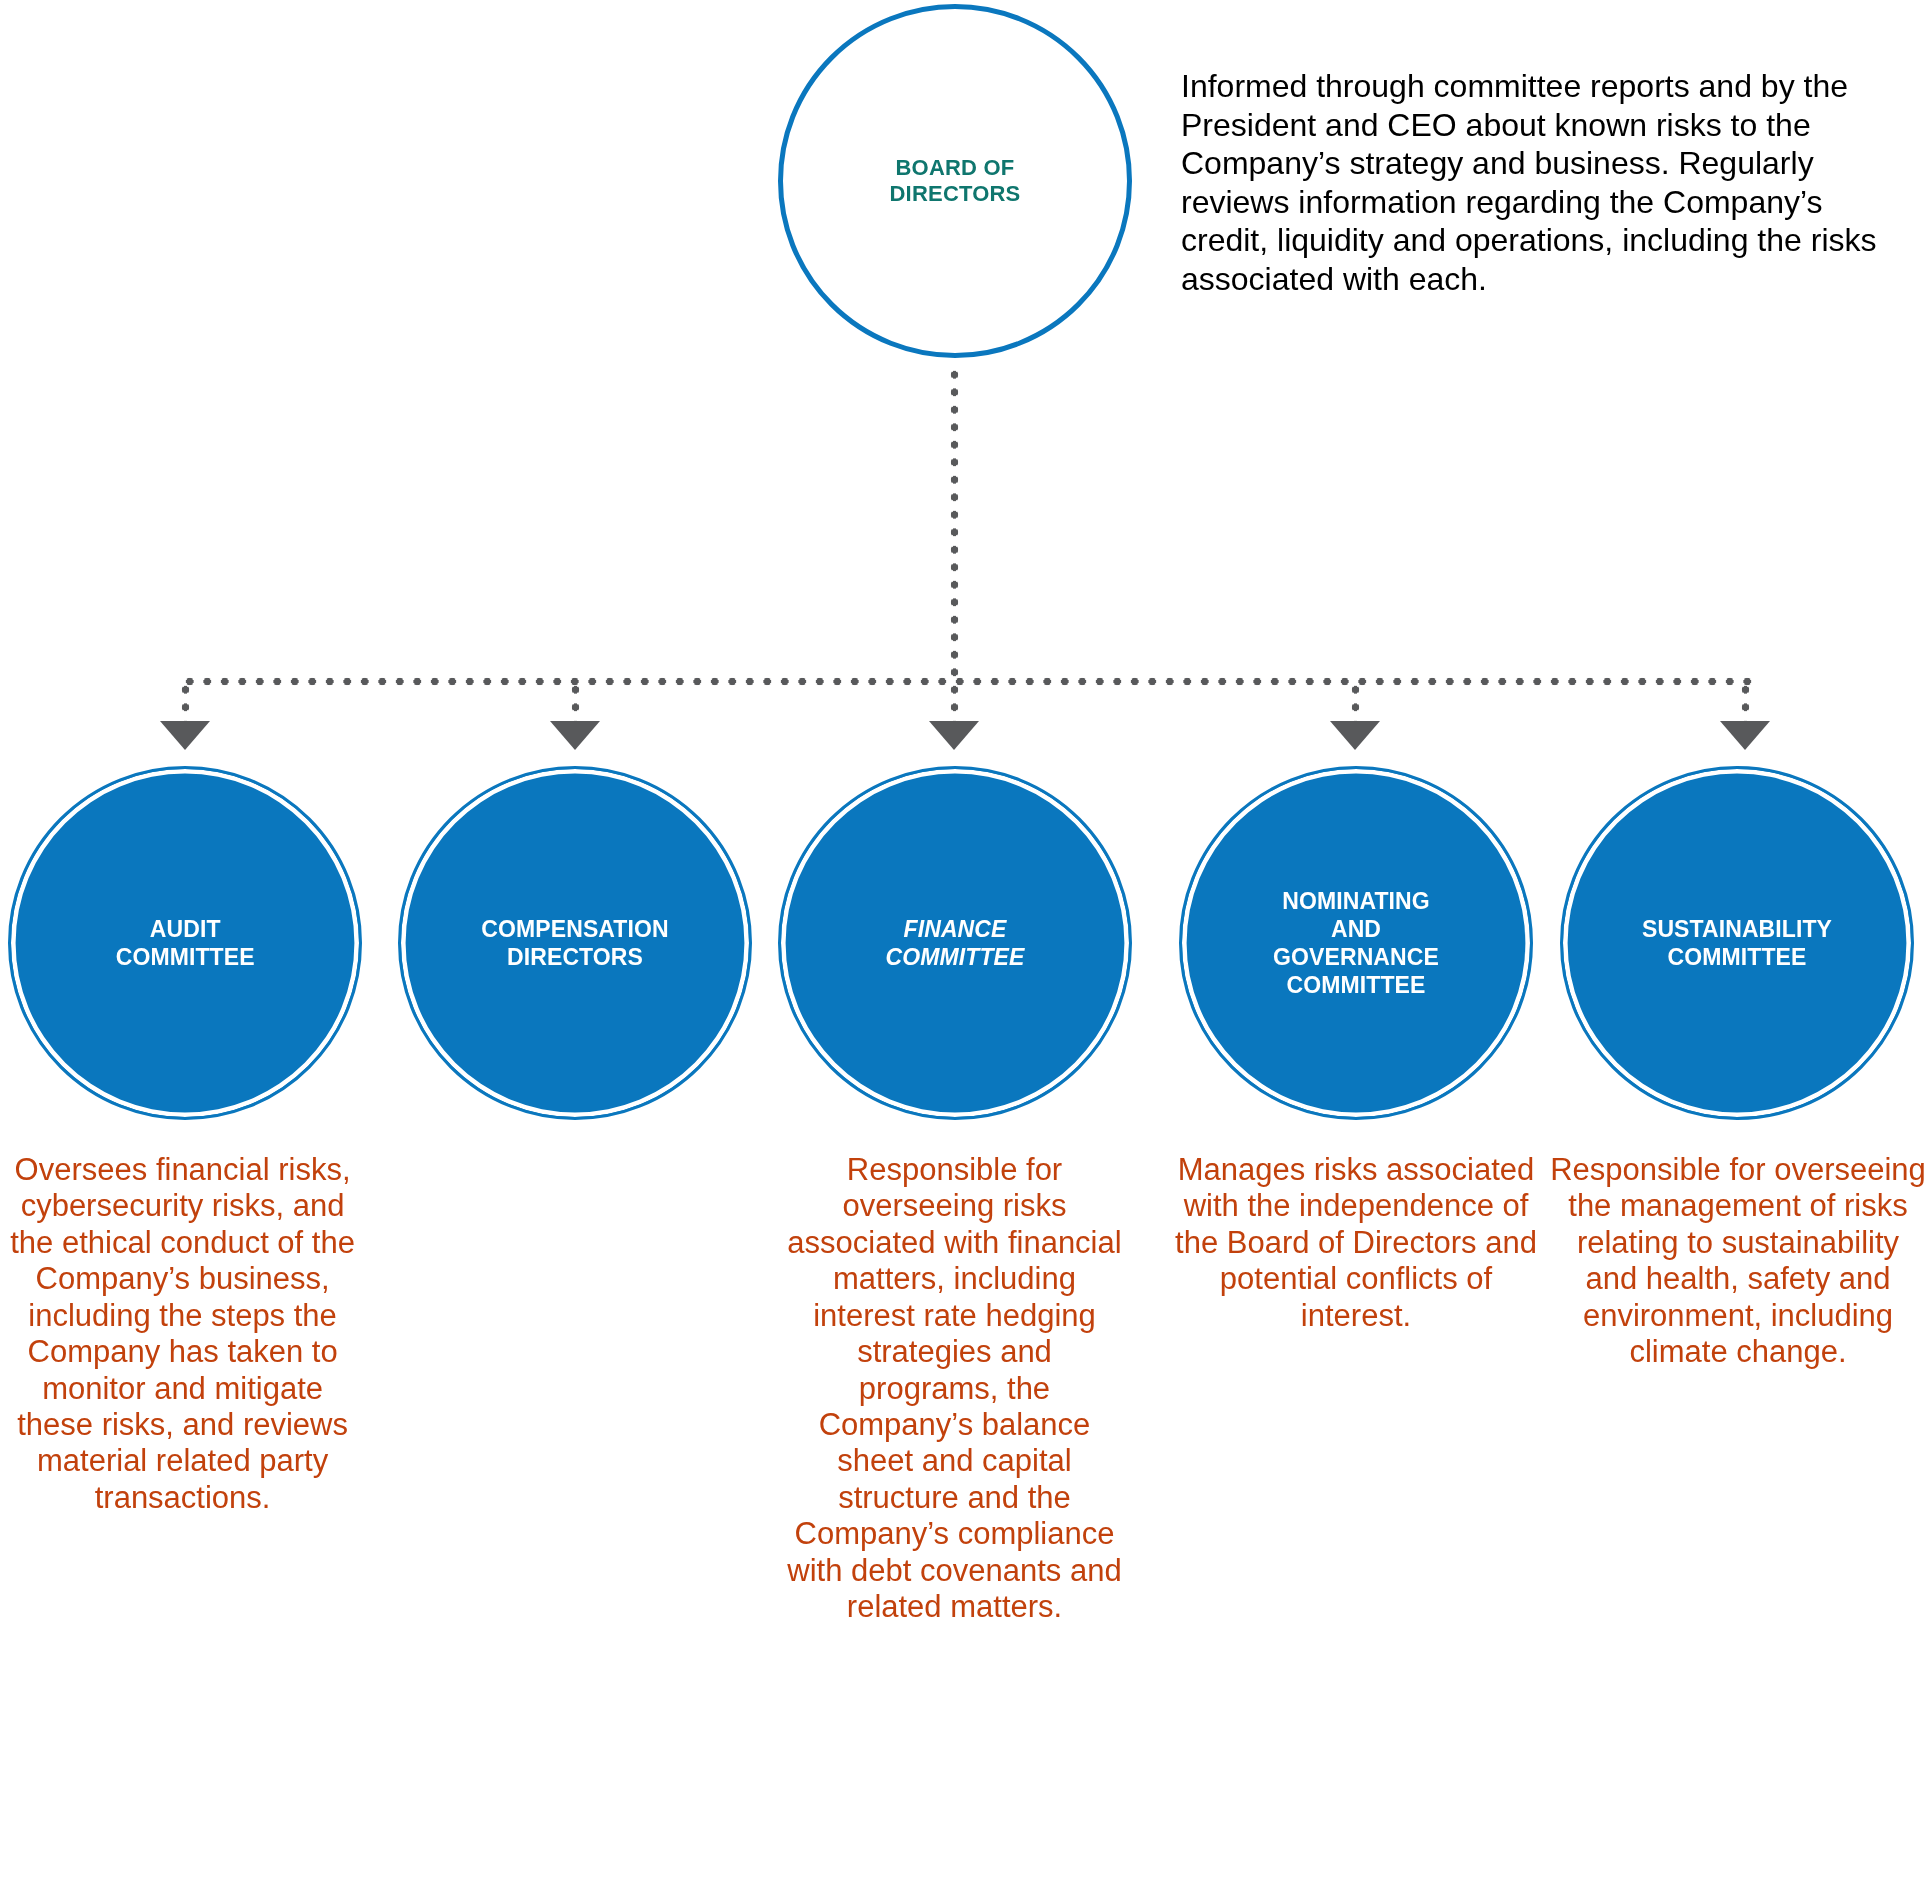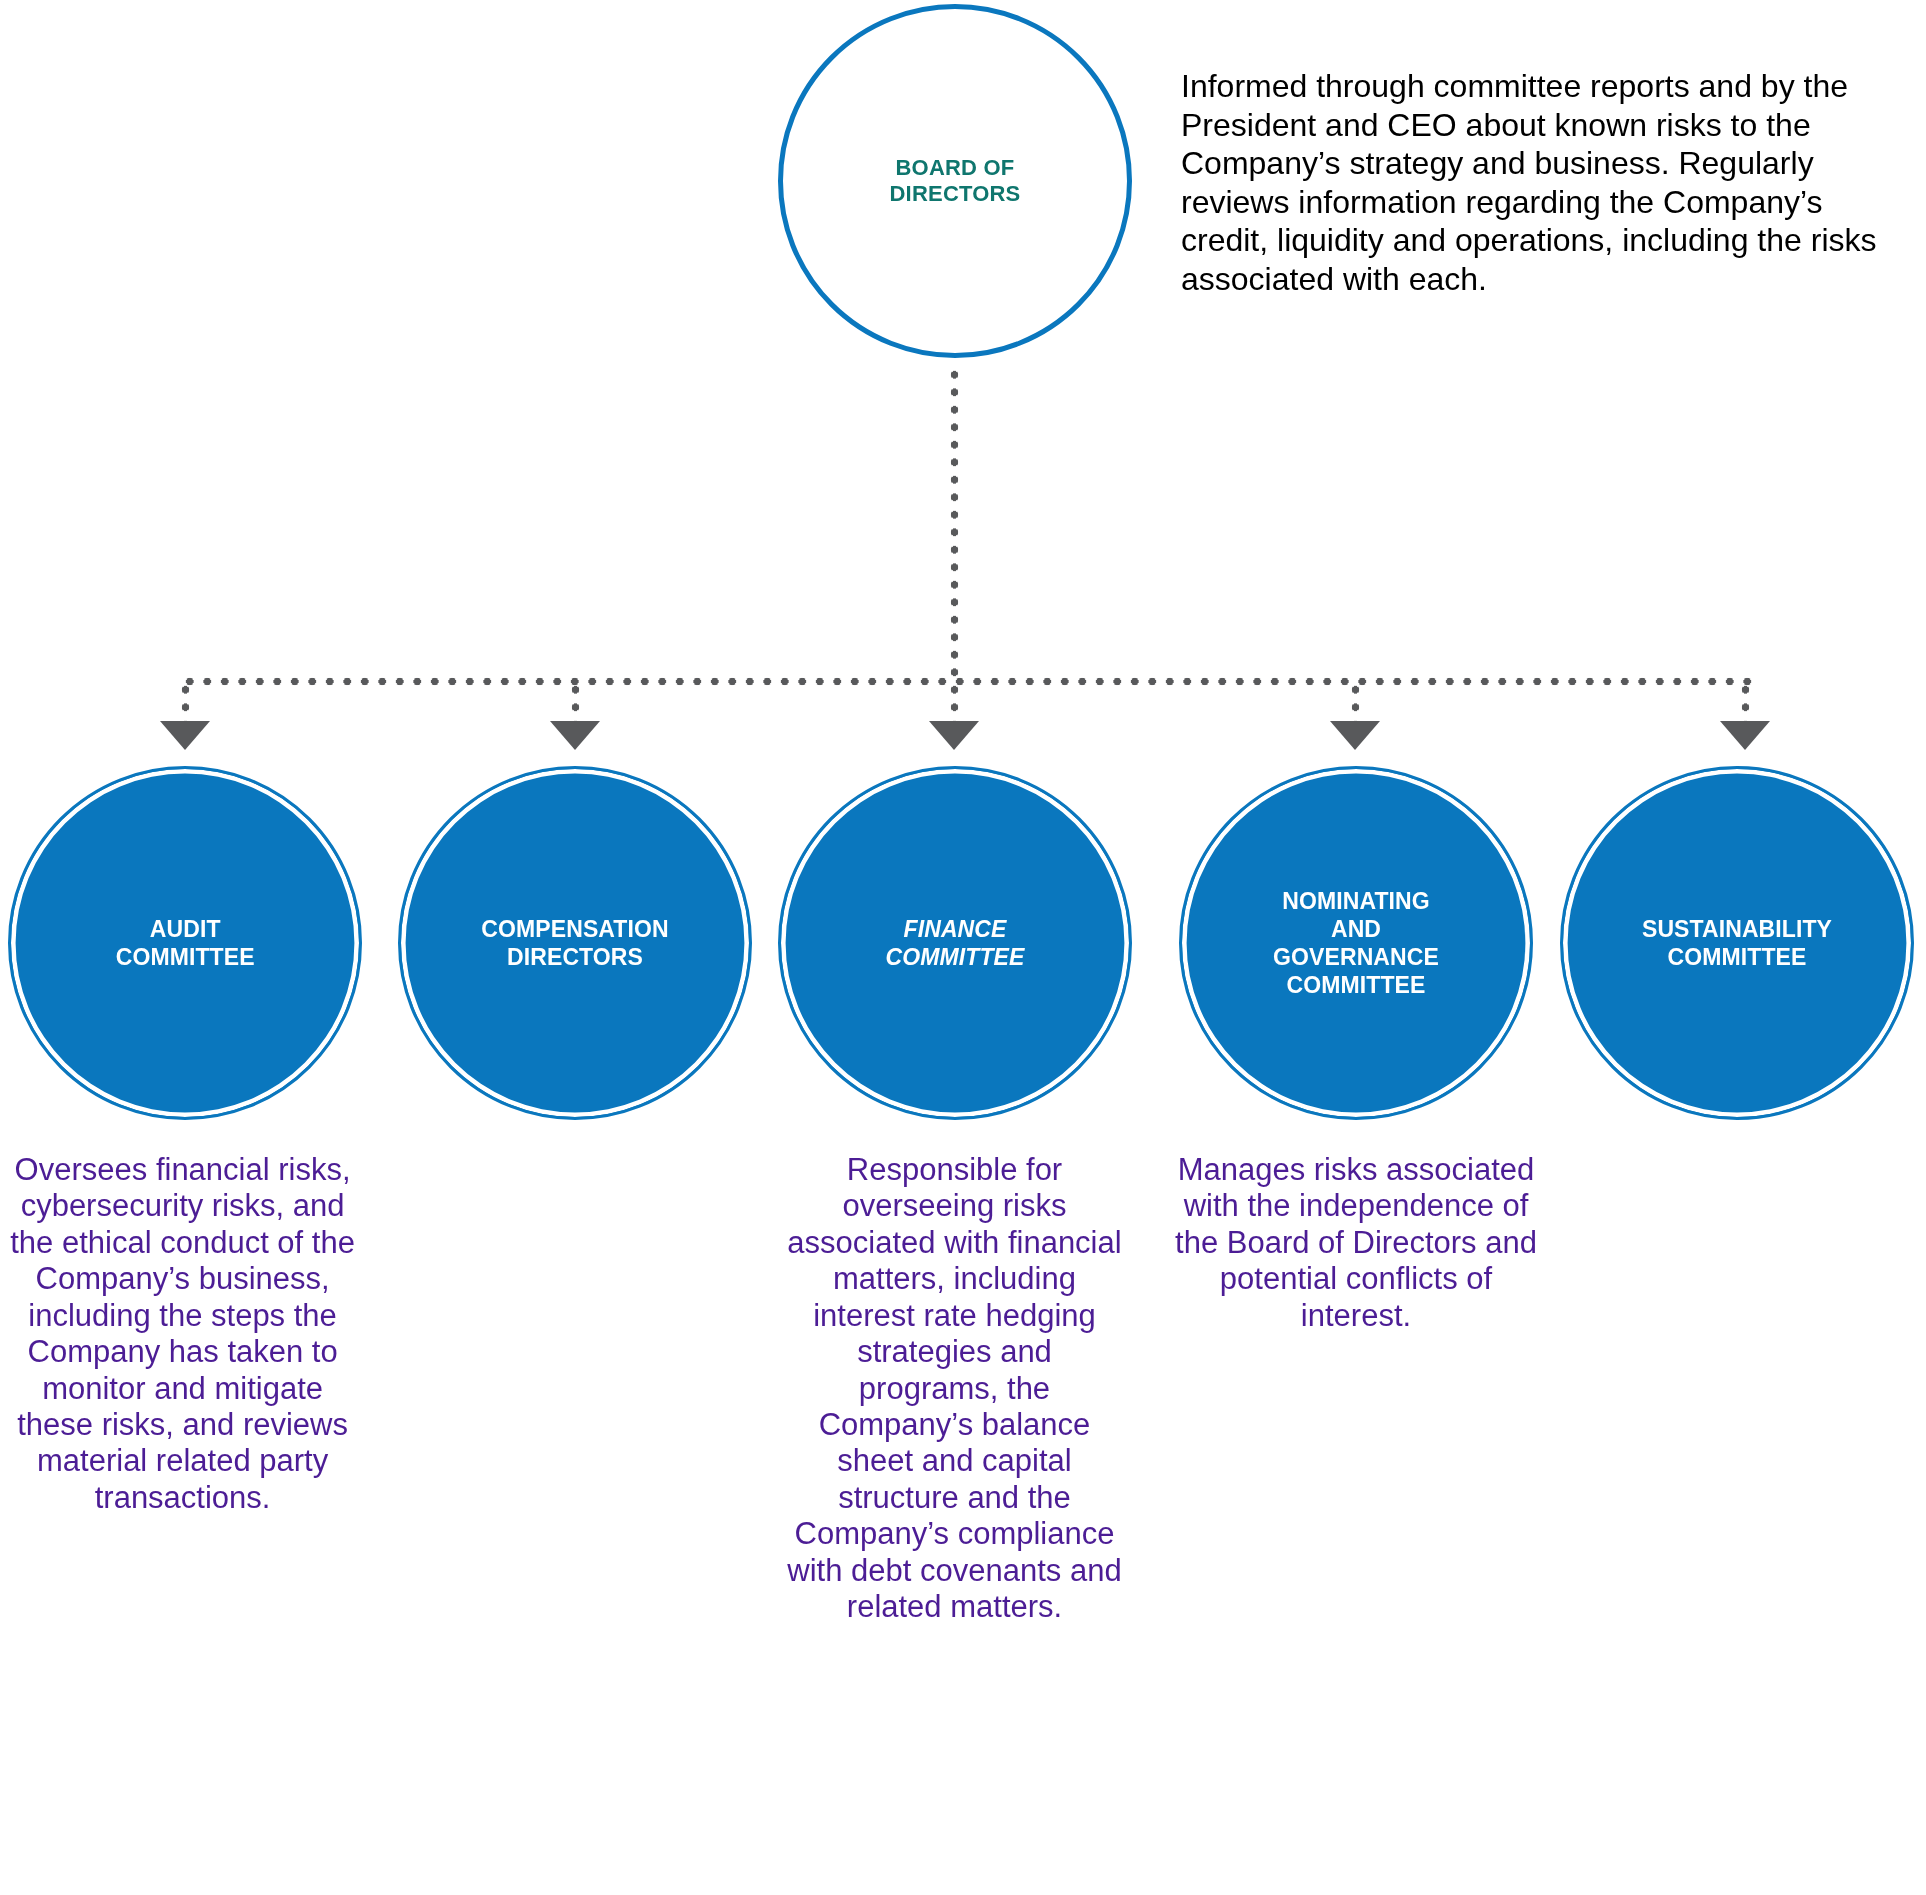--- a/index.html
+++ b/index.html
@@ -100,21 +100,21 @@
     text-align: center;
     letter-spacing: 0.1px;
     white-space: pre-line;
     padding: 0 20.5px;
   }
 
   
   .committee-desc {
     position: absolute;
     top: 1152px;
-    color: #4c1d95;
+    color: #c2410c;
     font-size: 31px;
     line-height: 1.175;
     text-align: center;
   }
 </style>
 </head>
 <body>
 
 <div id="stage">
 
@@ -163,15 +163,16 @@
 COMMITTEE</div>
   </div>
   <div class="committee-circle" style="left:1560px; top:766px;">
     <div class="committee-label">SUSTAINABILITY
 COMMITTEE</div>
   </div>
 
   <div class="committee-desc" style="left:3.1px; width:359px;">Oversees financial risks, cybersecurity risks, and the ethical conduct of the Company’s business, including the steps the Company has taken to monitor and mitigate these risks, and reviews material related party transactions.</div>
   <div class="committee-desc" style="left:785px; width:339px;">Responsible for overseeing risks associated with financial matters, including interest rate hedging strategies and programs, the Company’s balance sheet and capital structure and the Company’s compliance with debt covenants and related matters.</div>
   <div class="committee-desc" style="left:1174px; width:364px;">Manages risks associated with the independence of the Board of Directors and potential conflicts of interest.</div>
+  <div class="committee-desc" style="left:1550px; width:376px;">Responsible for overseeing the management of risks relating to sustainability and health, safety and environment, including climate change.</div>
 
 </div>
 
 
 </body></html>

